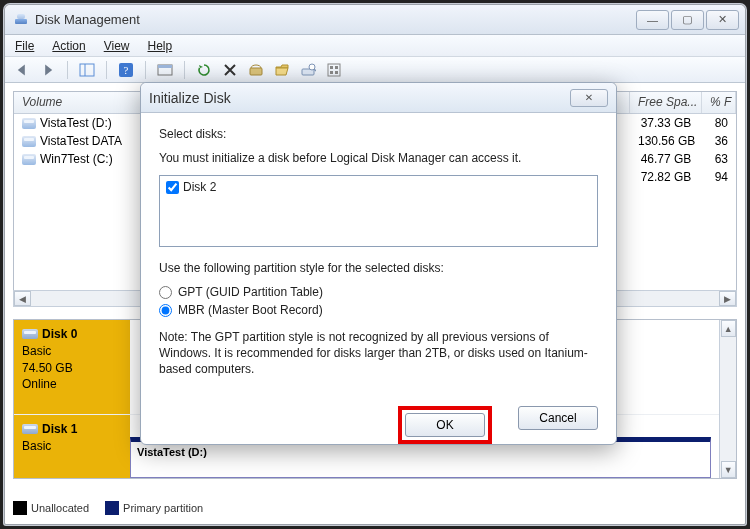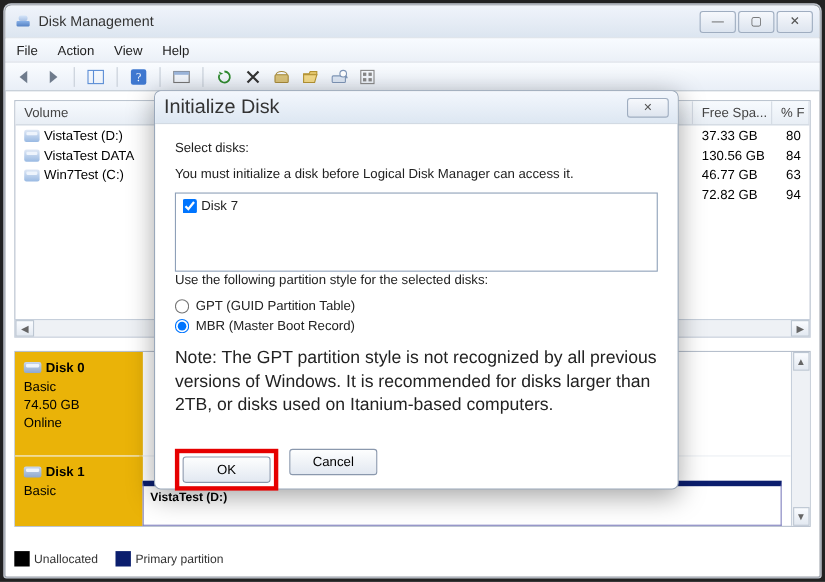--- a/index.html
+++ b/index.html
@@ -50,39 +50,40 @@
     display: flex; align-items: center; justify-content: center;
     font-size: 11px; color: #555;
     margin-left: 2px;
   }
   .winbtn.close { background: linear-gradient(#f6f8fc, #dee5ef); }
   .menubar {
     height: 22px; background: linear-gradient(#f8fbff, #ebf0f7);
     display: flex; align-items: center; gap: 18px; padding: 0 10px;
     border-bottom: 1px solid #d1d8e1;
     color: #222;
+    text-decoration: underline;
   }
   .toolbar {
     height: 26px;
     background: linear-gradient(#fafcff, #e9eff7);
     border-bottom: 1px solid #bcc6d2;
     display: flex; align-items: center; gap: 8px; padding: 0 8px;
   }
   .tb-sep { width: 1px; height: 18px; background: #c6ced8; margin: 0 2px; }
   .tb-icon { width: 18px; height: 18px; display: flex; align-items: center; justify-content: center; }
   .tb-nav svg { width: 14px; height: 14px; }
   .content { position: absolute; left: 8px; right: 8px; top: 86px; bottom: 30px; }
   .tablewrap {
     border: 1px solid #b6bfcc;
     height: 200px;
     background: #fff;
     overflow: hidden;
   }
   .thead { display: flex; height: 22px; background: linear-gradient(#f7fafe 0%, #e8eef5 100%); border-bottom: 1px solid #c6cfdb; }
-  .thcell { padding: 3px 8px; border-right: 1px solid #d3dae3; color: #444; white-space: nowrap; overflow: hidden; }
+  .thcell { padding: 3px 8px; border-right: 1px solid #d3dae3; color: #444; white-space: nowrap; overflow: hidden; font-style: italic; }
   .trow { display: flex; height: 18px; align-items: center; }
   .tcell { padding: 1px 8px; white-space: nowrap; overflow: hidden; }
   .vol-icon { display: inline-block; width: 14px; height: 11px; margin-right: 4px; vertical-align: -2px;
     background: linear-gradient(#dfe8f5, #9abae3); border-radius: 2px; position: relative; }
   .vol-icon::after { content: ""; position: absolute; left: 2px; top: 2px; width: 10px; height: 3px; background: #eef4fc; border-radius: 1px; }
   .hscroll { height: 17px; background: #eef1f5; border: 1px solid #c6cfdb; display: flex; align-items: center; margin-top: -1px; }
   .hscroll .arrow { width: 17px; height: 15px; background: linear-gradient(#fafcff,#e3e9f1); border: 1px solid #bcc6d2; display:flex;align-items:center;justify-content:center; color:#666; font-size:9px; }
   .hscroll .track { flex: 1; height: 15px; }
   .diskpanel { margin-top: 12px; border: 1px solid #b6bfcc; height: 160px; background: #fff; display:flex; overflow:hidden; }
   .disklist { width:100%; overflow-y:auto; }
@@ -106,40 +107,40 @@
     position:absolute; left:140px; top:82px; width:477px; height:363px;
     background:#fff; border:1px solid #9aa8ba; border-radius:6px;
     box-shadow: 0 6px 24px rgba(0,0,0,.35);
     z-index:10;
   }
   .dialog .dlg-title {
     height:30px; background: linear-gradient(#f3f7fd,#dde7f2);
     border-bottom:1px solid #b8c3d2; border-radius:6px 6px 0 0;
     display:flex; align-items:center; padding:0 8px;
   }
-  .dlg-title .t { font-size:18px; color:#333; }
+  .dlg-title .t { font-size:14px; color:#333; }
   .dlg-title .close {
     margin-left:auto; width:38px; height:18px; border:1px solid #9fadc0;
     border-radius:3px; background:linear-gradient(#f6f8fc,#dee5ef);
     display:flex;align-items:center;justify-content:center; font-size:10px; color:#555;
   }
   .dlg-body { padding:14px 18px; font-size:12px; color:#222; }
   .dlg-body p { margin-bottom:10px; }
   .disklistbox { border:1px solid #8ea0b8; height:72px; padding:4px 6px; background:#fff; }
   .disklistbox label { display:flex; align-items:center; gap:4px; }
   .radiogroup { margin: 6px 0 12px 0; }
   .radiogroup label { display:flex; align-items:center; gap:6px; margin:4px 0; }
-  .note { font-size:16px; line-height:1.35; }
-  .dlg-buttons { display:flex; gap:10px; padding: 4px 18px 14px; }
+  .note { font-size:12px; line-height:1.35; }
+  .dlg-buttons { display:flex; justify-content:flex-end; gap:26px; padding: 4px 18px 14px; }
   .btn { width:80px; height:24px; border:1px solid #8a98ad; background:linear-gradient(#fdfefe,#e2e8f1); border-radius:3px; font-size:12px; cursor:pointer; }
   .ok-highlight { padding:3px; border:4px solid #e60000; display:inline-block; }
   input[type=checkbox], input[type=radio] { margin:0; }
 
   .col-volume{width:130px}
-  .col-freespace{width:72px;text-align:left}
+  .col-freespace{width:72px;text-align:center}
   .col-pct{width:34px;text-align:right}
   .spacer{flex:1}
 </style>
 </head>
 <body>
 
 <div class="main-window">
   <div class="titlebar">
     <span class="app-icon"></span>
     <span class="title">Disk Management</span>
@@ -248,21 +249,21 @@
       <div class="trow">
         <div class="tcell col-volume"><span class="vol-icon"></span><span>VistaTest (D:)</span></div>
         <div class="tcell spacer"></div>
         <div class="tcell col-freespace">37.33 GB</div>
         <div class="tcell col-pct">80</div>
       </div>
       <div class="trow">
         <div class="tcell col-volume"><span class="vol-icon"></span><span>VistaTest DATA</span></div>
         <div class="tcell spacer"></div>
         <div class="tcell col-freespace">130.56 GB</div>
-        <div class="tcell col-pct">84</div>
+        <div class="tcell col-pct">36</div>
       </div>
       <div class="trow">
         <div class="tcell col-volume"><span class="vol-icon"></span><span>Win7Test (C:)</span></div>
         <div class="tcell spacer"></div>
         <div class="tcell col-freespace">46.77 GB</div>
         <div class="tcell col-pct">63</div>
       </div>
       <div class="trow">
         <div class="tcell spacer"></div>
         <div class="tcell col-freespace">72.82 GB</div>
@@ -318,24 +319,24 @@
     <div class="close">
         <span>✕</span>
       </div>
   </div>
   <div class="dlg-body">
     <p>Select disks:</p>
     <p>You must initialize a disk before Logical Disk Manager can access it.</p>
     <div class="disklistbox">
       <label>
         <input type="checkbox" checked="" style="">
-        <span>Disk 7</span>
+        <span>Disk 2</span>
       </label>
     </div>
-    <p style="">Use the following partition style for the selected disks:</p>
+    <p style="margin-top:14px">Use the following partition style for the selected disks:</p>
     <div class="radiogroup">
       <label>
           <input type="radio" name="ps" style="">
           <span>GPT (GUID Partition Table)</span>
         </label>
       <label>
           <input type="radio" name="ps" checked="" style="">
           <span>MBR (Master Boot Record)</span>
         </label>
     </div>

